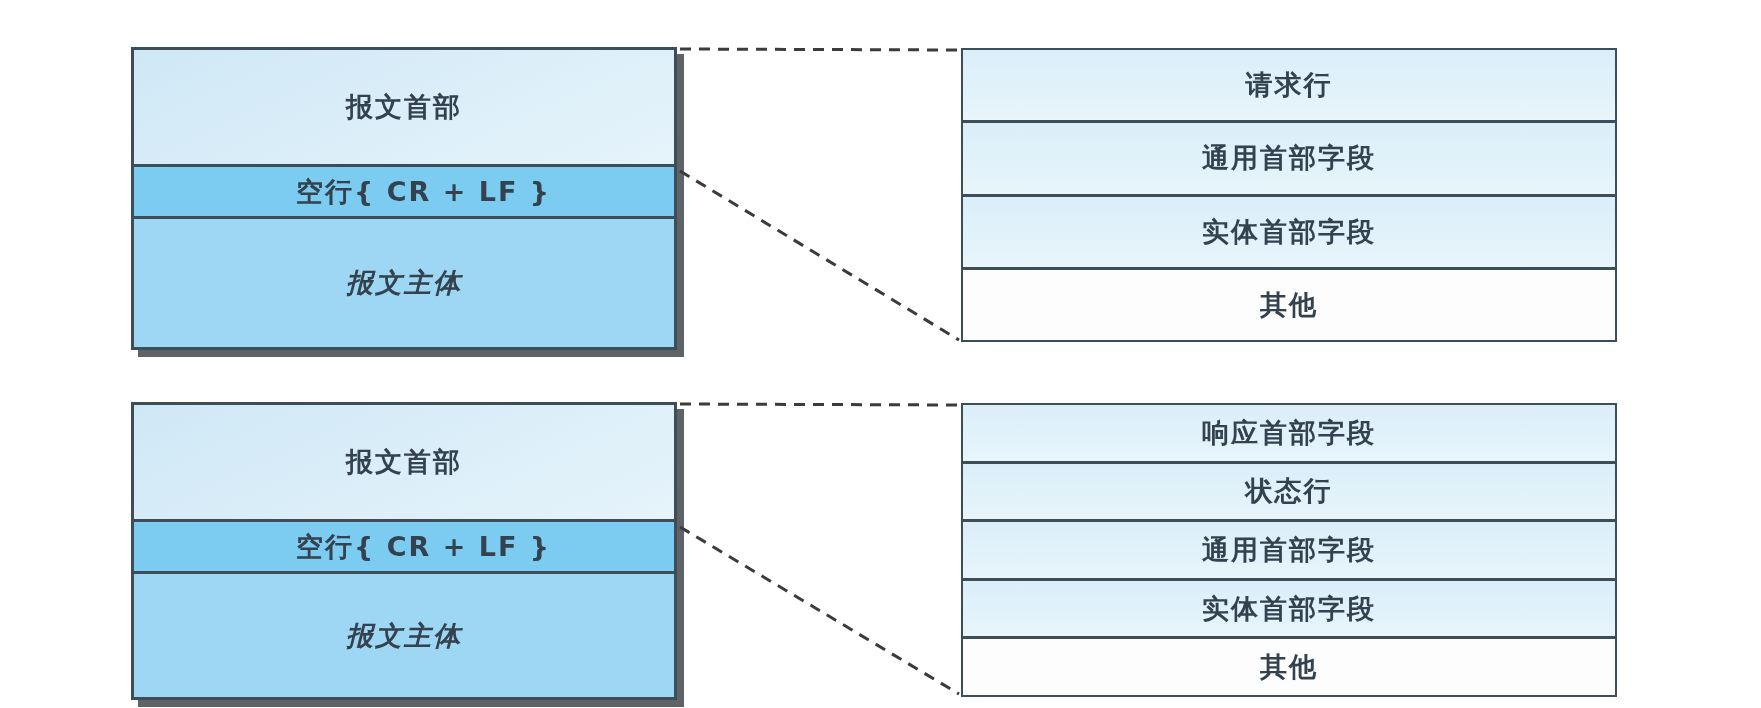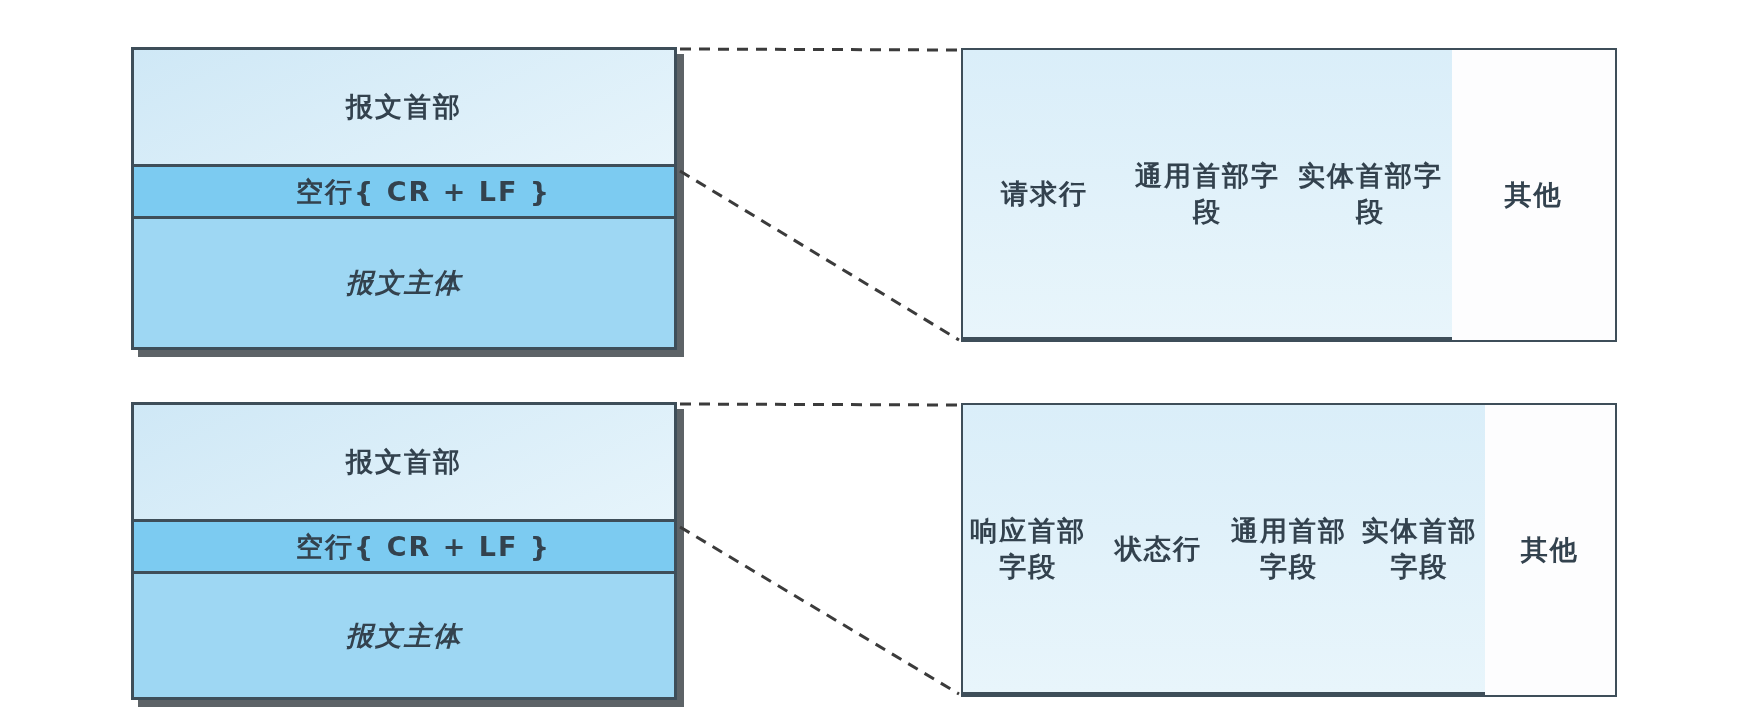--- a/index.html
+++ b/index.html
@@ -62,24 +62,23 @@
     font-style: italic;
   }
   
   .detail-box {
     position: absolute;
     left: 961px;
     width: 656px;
     height: 294px;
     border: 2px solid var(--border);
     display: flex;
-    flex-direction: row;
+    flex-direction: column;
     box-sizing: border-box;
     background: #ffffff;
-    text-align: center;
   }
   .detail-box.request  { top: 48px; }
   .detail-box.response { top: 403px; }
   .detail-row {
     flex: 1;
     display: flex;
     align-items: center;
     justify-content: center;
     font-size: 27px;
     font-weight: 600;

